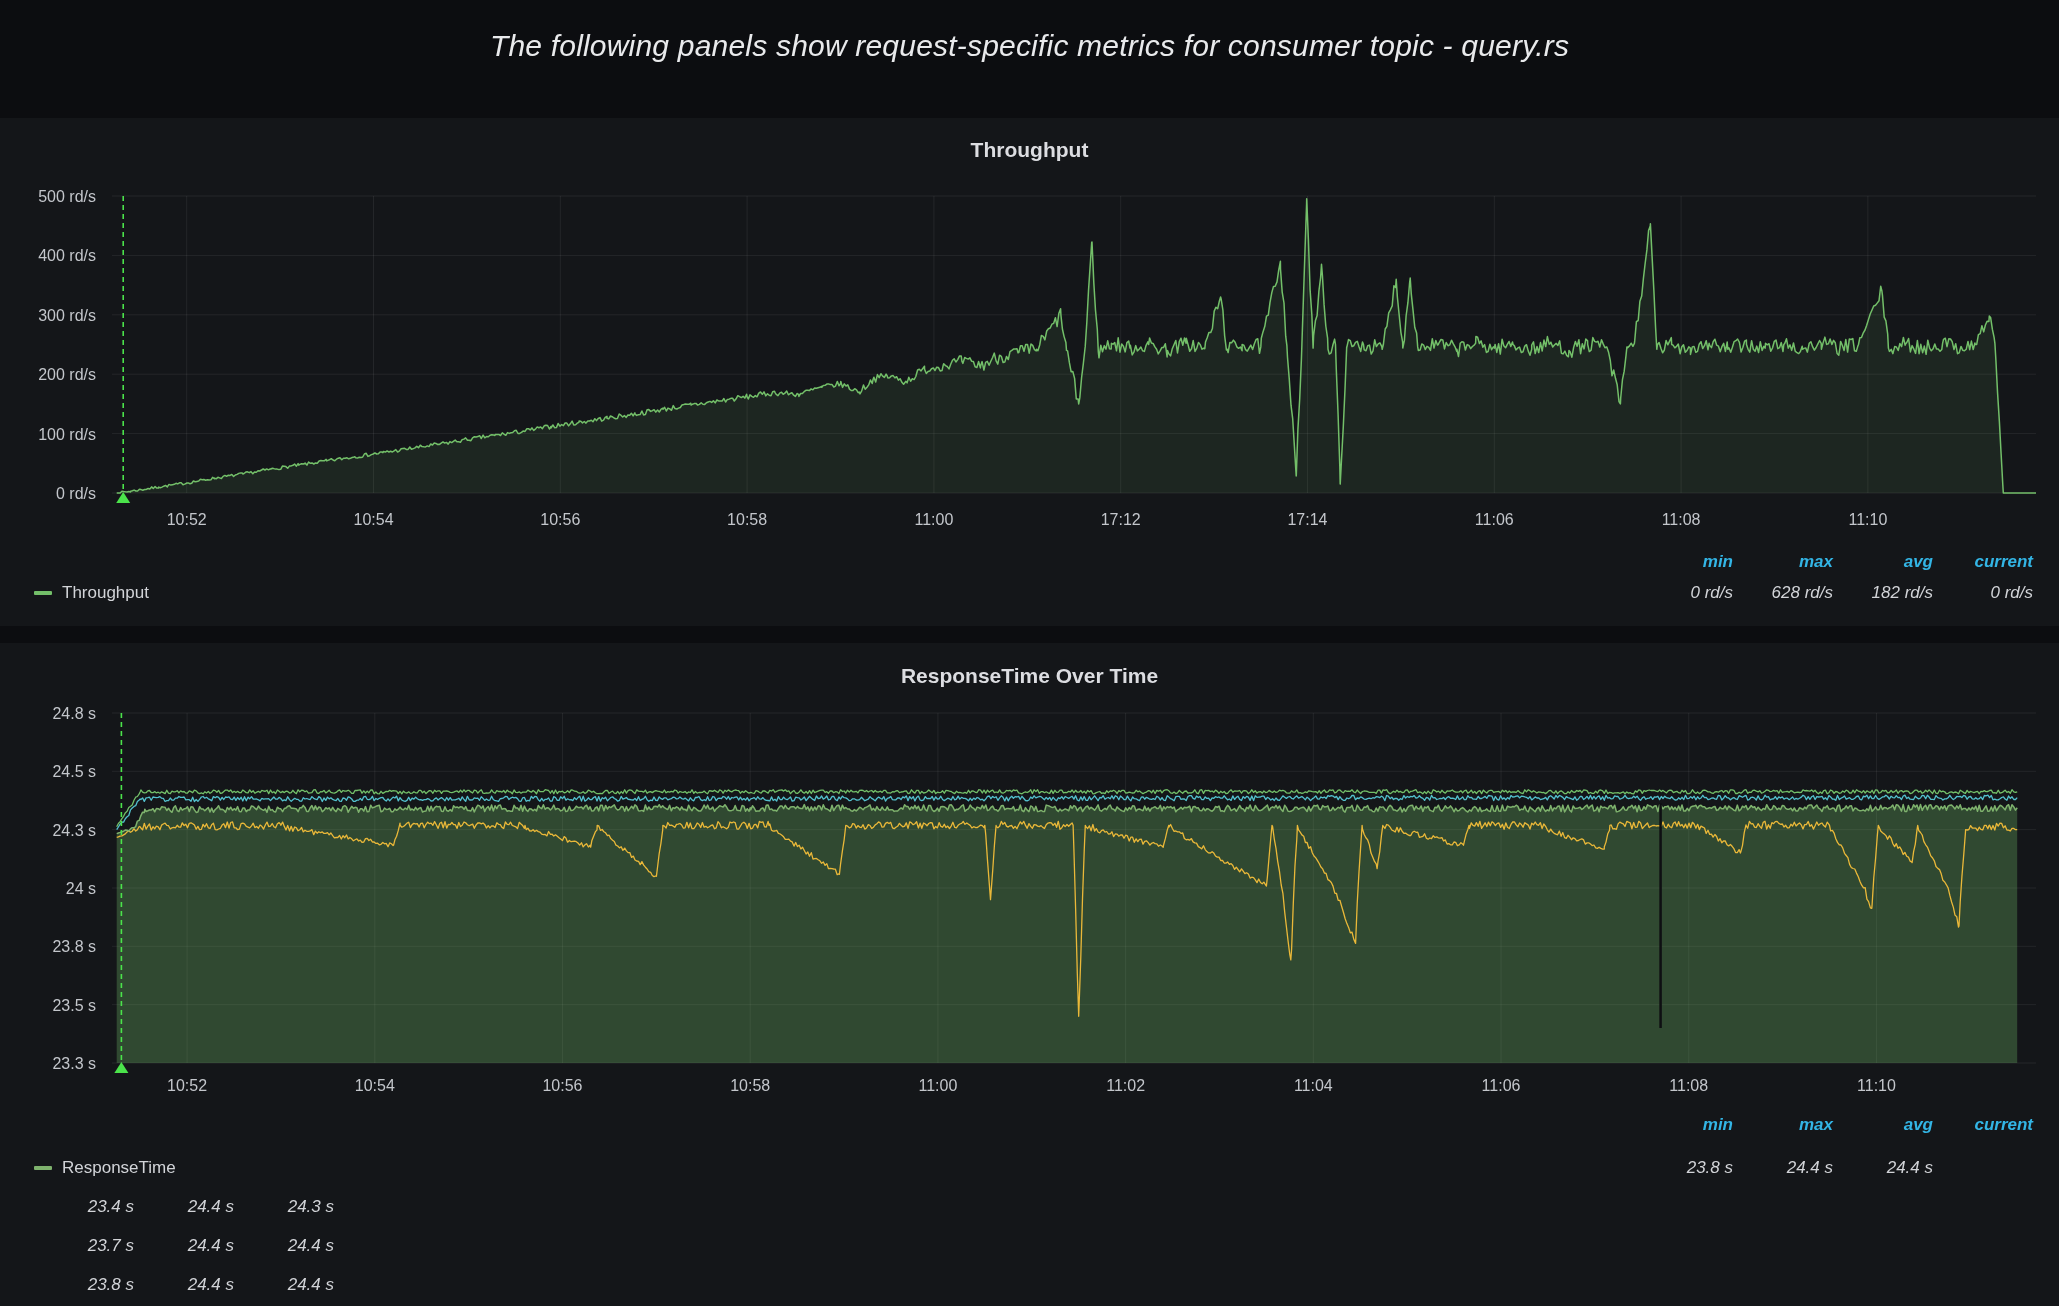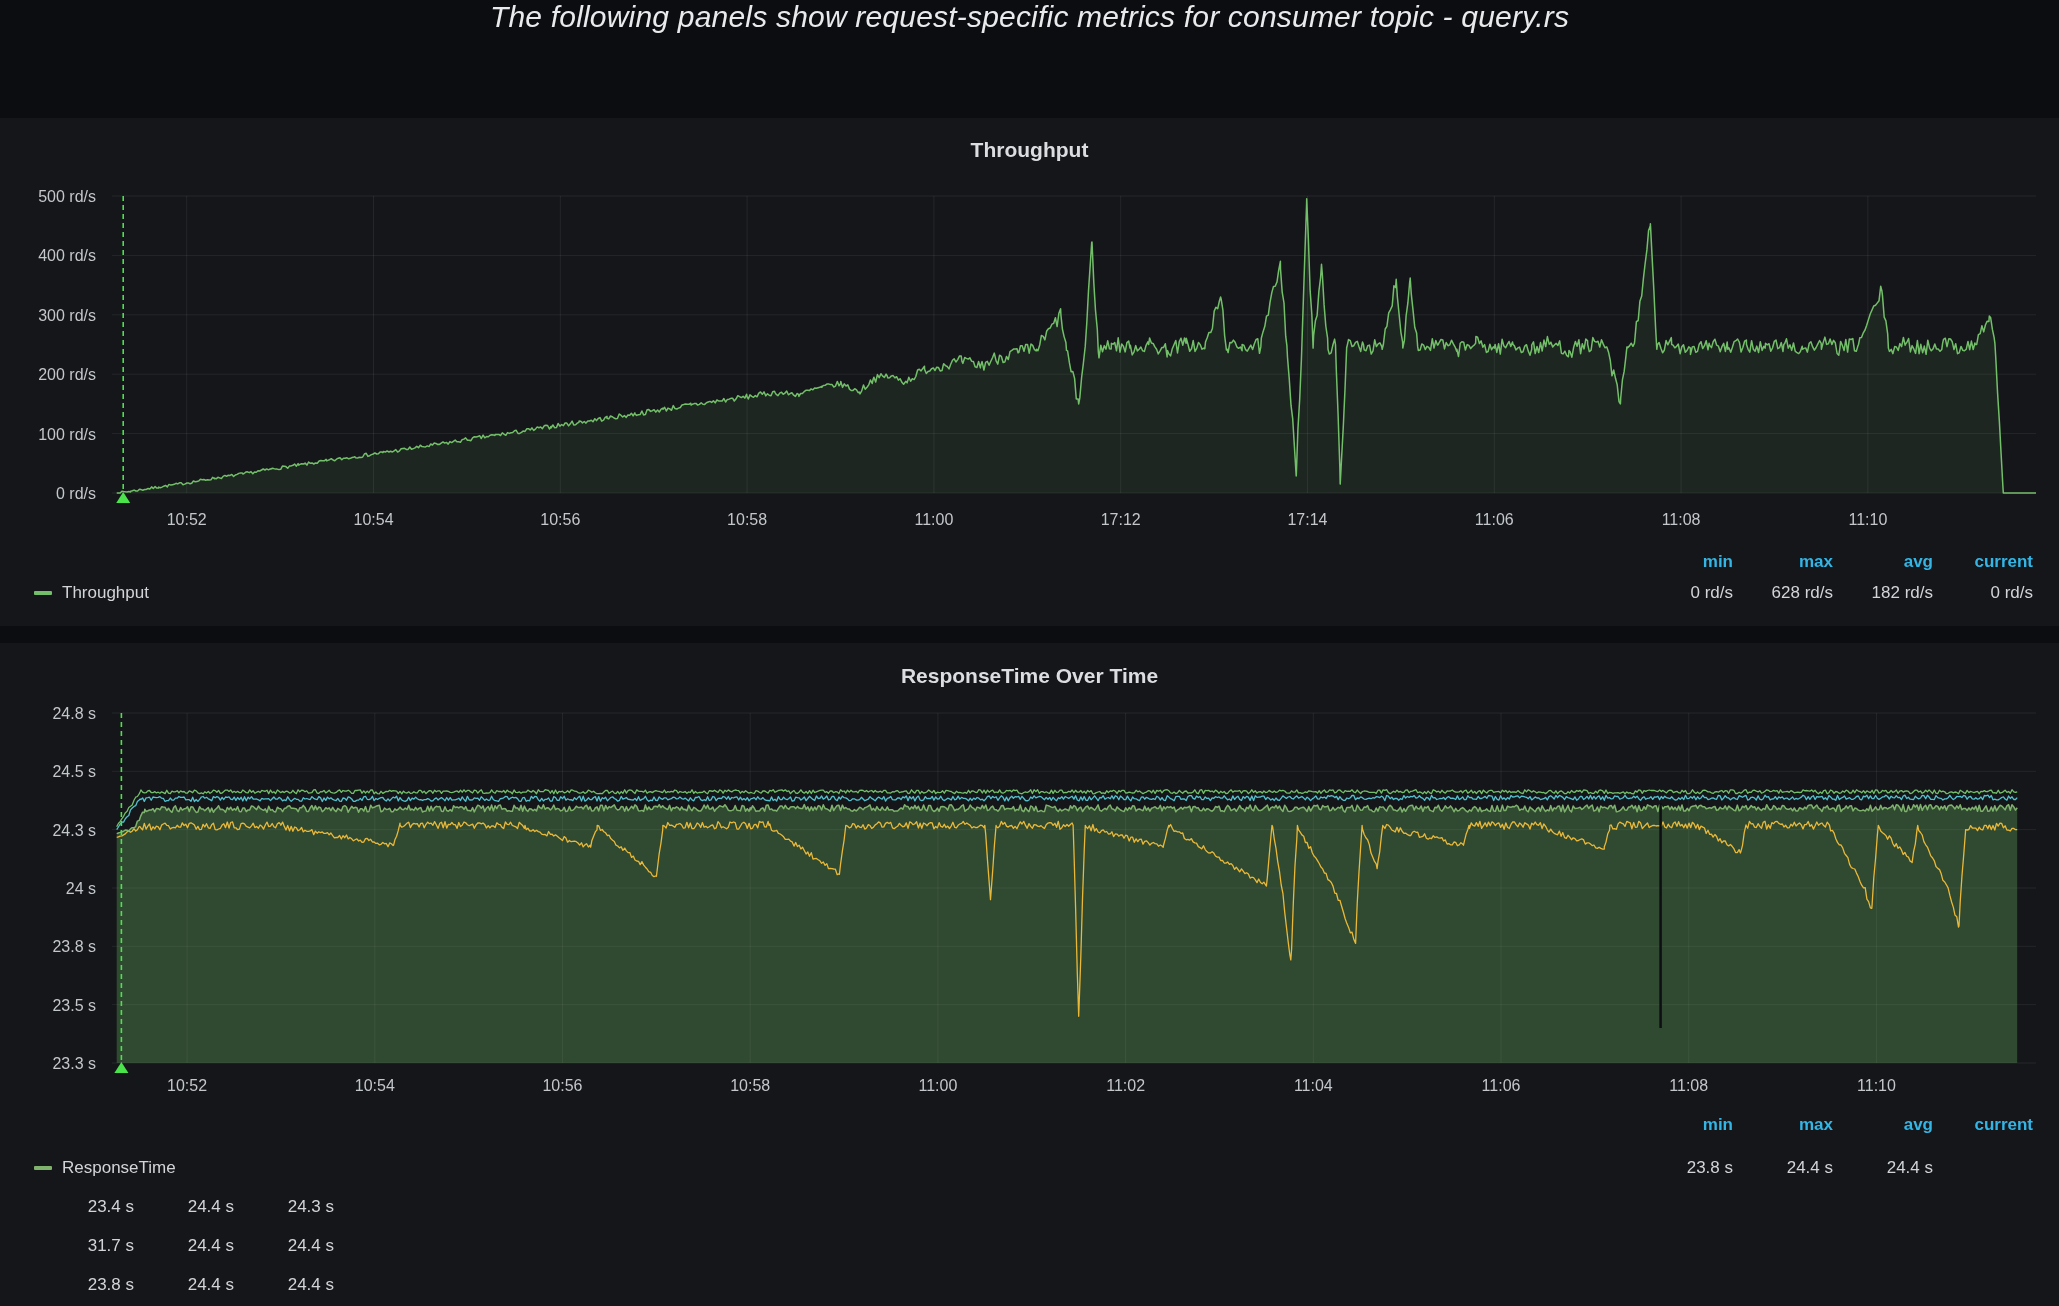--- a/index.html
+++ b/index.html
@@ -3,21 +3,21 @@
 <meta charset="utf-8">
 <style>
   *{margin:0;padding:0;box-sizing:border-box;}
   html,body{width:2059px;height:1306px;}
   body{
     background:var(--bg,#0c0d10);
     font-family:"Liberation Sans",sans-serif;
     position:relative;overflow:hidden;
   }
   .dash-header{position:absolute;left:0;top:0;width:2059px;height:92px;
-    display:flex;justify-content:center;align-items:flex-start;}
+    display:flex;justify-content:center;align-items:center;}
   .dash-title{font-size:30px;font-style:italic;font-weight:500;color:#e9eaec;letter-spacing:.2px;}
   .panel{position:absolute;left:0;width:2059px;background:var(--panel,#141619);}
   #panel0{top:118px;height:508px;}
   #panel1{top:643px;height:663px;}
   .panel-title{position:absolute;left:0;width:100%;text-align:center;
     font-size:21px;font-weight:700;color:#dcdde1;cursor:pointer;}
   #panel0 .panel-title{top:20px;}
   #panel1 .panel-title{top:21px;}
   svg{position:absolute;left:0;display:block;}
   #svg0{top:58px;}
@@ -26,21 +26,21 @@
   .legend{position:absolute;left:0;width:2059px;}
   #legend0{top:430px;}
   #legend1{top:468px;}
   .legend-row,.stats-header-row{display:flex;align-items:center;padding:0 26px 0 34px;}
   .stats-header-row{height:28px;}
   #legend0 .legend-row{height:34px;}
   #legend1 .legend-row{height:39px;align-items:flex-end;}
   .legend-left{display:flex;align-items:center;gap:10px;flex:1;min-width:0;}
   .legend-dash{width:18px;height:4px;border-radius:1px;display:inline-block;cursor:pointer;}
   .legend-name{font-size:17px;color:#d2d4d8;cursor:pointer;}
-  .stat-cols{display:flex;}
+  .stat-cols{display:flex;font-style:italic;}
   .stat-col{width:100px;text-align:right;font-size:17px;white-space:nowrap;}
   .stat-col.header{color:var(--blue,#33b5e5);font-weight:700;cursor:pointer;}
   .stat-col.value{color:#d2d4d8;}
 </style>
 </head>
 <body style="--bg: #0c0d10; --panel: #141619; --blue: #33b5e5;">
 
 <div class="dash-header">
   <div class="dash-title">The following panels show request-specific metrics for consumer topic - query.rs</div>
 </div>
@@ -181,21 +181,21 @@
       <div class="legend-row">
         <div class="stat-cols">
           <div class="stat-col value">23.4 s</div>
           <div class="stat-col value">24.4 s</div>
           <div class="stat-col value">24.3 s</div>
           <div class="stat-col value"></div>
         </div>
       </div>
       <div class="legend-row">
         <div class="stat-cols">
-          <div class="stat-col value">31.7 s</div>
+          <div class="stat-col value">23.7 s</div>
           <div class="stat-col value">24.4 s</div>
           <div class="stat-col value">24.4 s</div>
           <div class="stat-col value"></div>
         </div>
       </div>
       <div class="legend-row">
         <div class="stat-cols">
           <div class="stat-col value">23.8 s</div>
           <div class="stat-col value">24.4 s</div>
           <div class="stat-col value">24.4 s</div>

